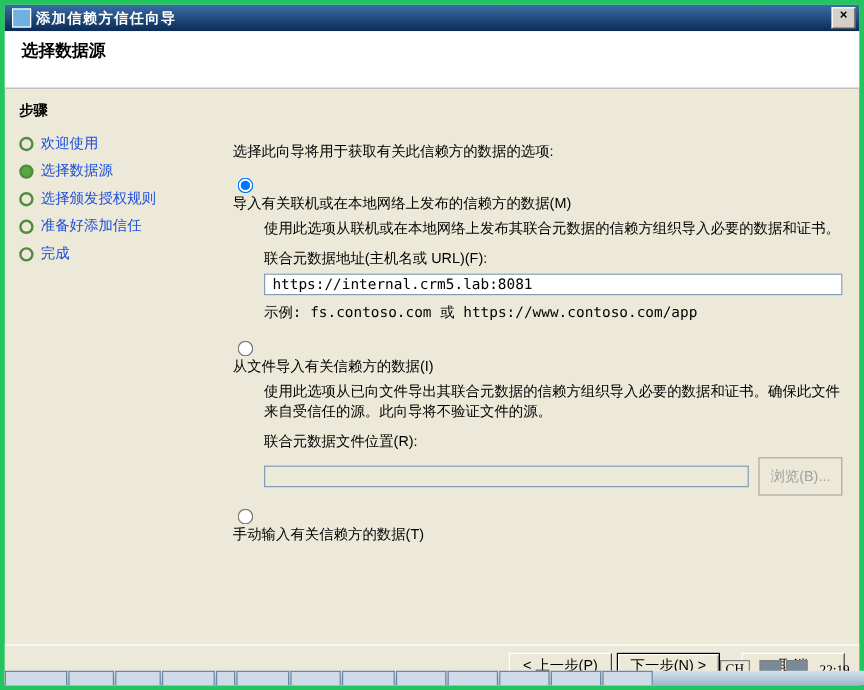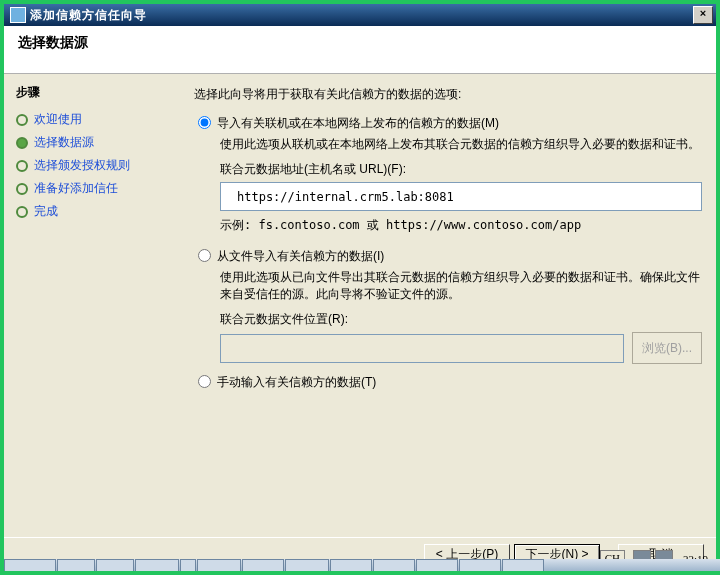--- a/index.html
+++ b/index.html
@@ -9,29 +9,29 @@
   .titlebar .title-text{flex:1;font-size:12px;letter-spacing:1px;}
   .titlebar .close-btn{width:18px;height:16px;background:#d4d0c8;border:1px solid #fff;border-right-color:#404040;border-bottom-color:#404040;font-family:sans-serif;font-size:11px;line-height:13px;text-align:center;color:#000;margin:1px;cursor:default;}
   .header-band{height:48px;background:#fff;border-bottom:1px solid #b0b0b0;padding:8px 14px;box-sizing:border-box;}
   .header-band .subtitle{font-size:14px;font-weight:bold;}
   .body{display:flex;height:calc(100% - 22px - 48px - 34px);}
   .steps-col{width:182px;padding:10px 6px 10px 12px;box-sizing:border-box;}
   .steps-col h4{margin:0 0 10px 0;font-size:12px;}
   .step{display:flex;align-items:center;margin:6px 0;color:#1d4ed8;}
   .bullet{width:12px;height:12px;border-radius:50%;border:2px solid #4f8a3d;display:inline-block;margin-right:6px;box-sizing:border-box;}
   .bullet.active{background:#5aa546;}
-  .content{flex:1;padding:8px 14px 8px 8px;box-sizing:border-box;overflow:hidden;}
+  .content{flex:1;padding:8px 14px 8px 8px;box-sizing:border-box;overflow:hidden;margin-top:32px;}
   .intro{margin:4px 0 12px 0;}
-  .opt{display:flex;align-items:flex-start;margin:6px 0 2px 0;}
+  .opt{display:flex;align-items:flex-start;margin:6px 0 2px 0;flex-direction:column;}
   .opt input[type=radio]{margin:1px 6px 0 4px;}
   .opt-label{}
   .opt-desc{margin:4px 0 8px 26px;}
   .field-label{margin:2px 0 4px 26px;}
   .field-row{margin:0 0 6px 26px;display:flex;align-items:center;}
-  .textbox{flex:1;height:29px;border:1px solid #7f9db9;background:#fff;font-family:"SimSun",monospace;font-size:12px;padding:1px 16px;box-sizing:border-box;}
+  .textbox{flex:1;height:18px;border:1px solid #7f9db9;background:#fff;font-family:"SimSun",monospace;font-size:12px;padding:1px 6px;box-sizing:border-box;}
   .textbox[disabled]{background:#ece9d8;color:#808080;}
   .example{margin:2px 0 14px 26px;font-family:"SimSun",monospace;}
   .browse-btn{width:70px;height:32px;margin-left:8px;background:#ece9d8;border:1px solid #aca899;color:#a0a0a0;font-size:12px;cursor:default;}
   .footer{position:absolute;left:0;right:0;bottom:0;height:34px;border-top:1px solid #ffffff;display:flex;align-items:center;justify-content:flex-end;padding:16px 6px;box-sizing:border-box;background:#ece9d8;}
   .footer .sep{flex:1;}
   .wiz-btn{min-width:86px;height:22px;margin:0 2px;background:#ece9d8;border:1px solid #404040;border-top-color:#fff;border-left-color:#fff;font-size:12px;cursor:default;}
   .wiz-btn.default{border:1px solid #000;box-shadow:inset 1px 1px 0 #fff, inset -1px -1px 0 #808080;}
   .tray{position:absolute;right:4px;bottom:3px;display:flex;align-items:center;font-family:Tahoma;font-size:11px;color:#000;}
   .tray .ime{border:1px solid #808080;background:#ece9d8;padding:0 4px;margin-right:6px;height:16px;line-height:14px;}
   .tray .tray-icon{width:16px;height:16px;margin:0 2px;border:1px solid #808080;background:#7a8a99;}

